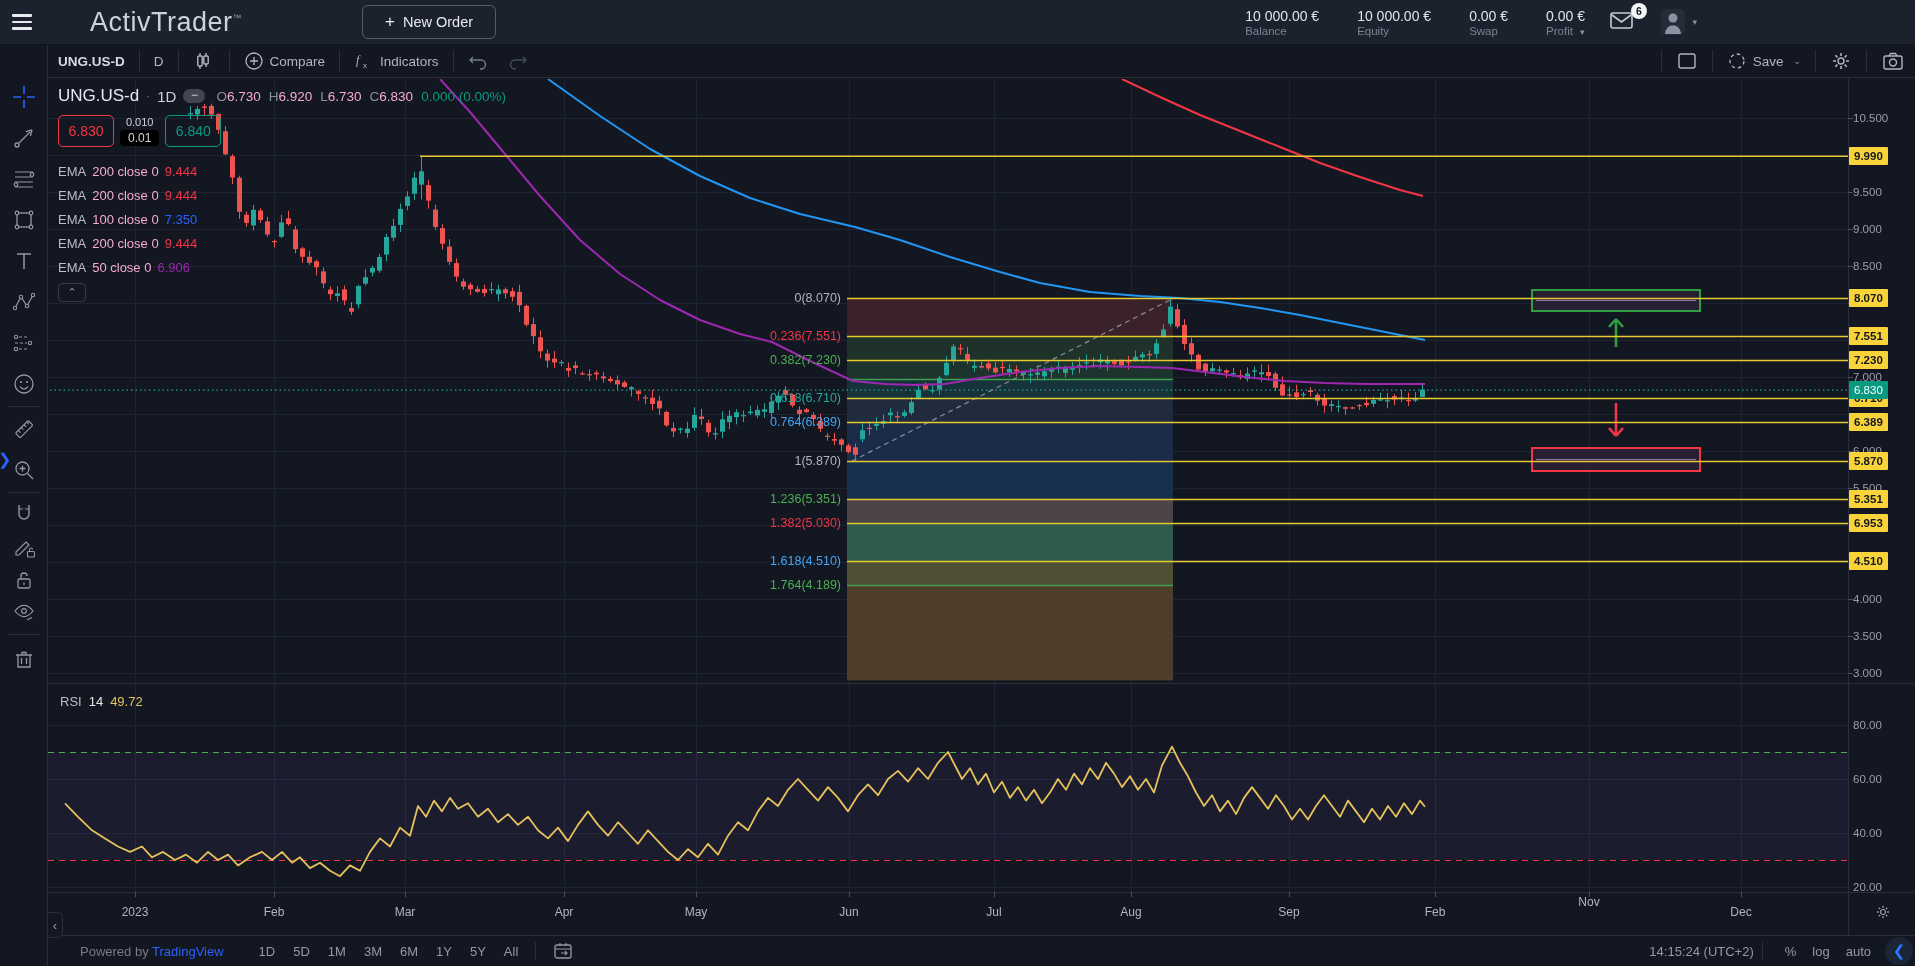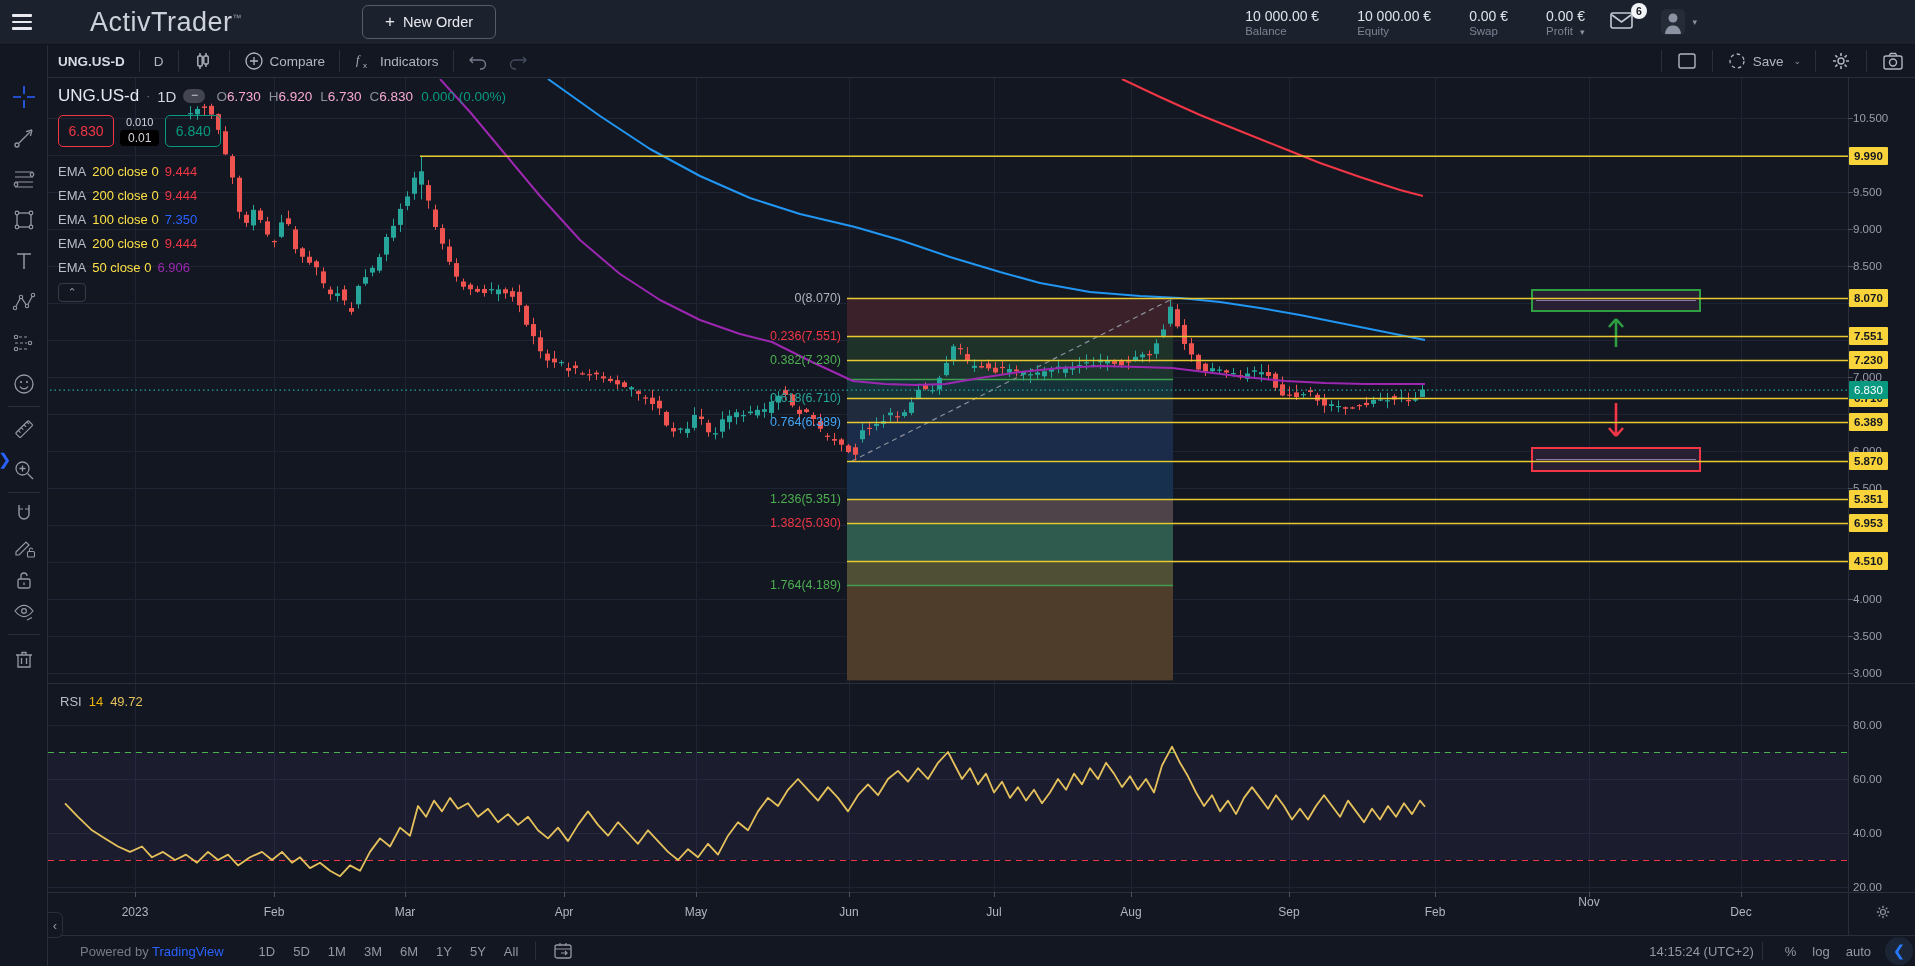--- a/index.html
+++ b/index.html
@@ -57,27 +57,27 @@
   #price-boxes { display:flex; align-items:center; margin-top:9px; gap:0; }
   .pbox { width:56px; height:32px; border-radius:5px; display:flex; align-items:center; justify-content:center;
     font-size:14px; cursor:pointer; }
   #sell-box { border:1px solid #f23645; color:#f23645; }
   #buy-box { border:1px solid #089981; color:#089981; }
   #spread { display:flex; flex-direction:column; align-items:center; margin:0 6px; }
   #spread-top { font-size:11px; color:#d1d4dc; }
   #spread-bot { font-size:12px; color:#d1d4dc; background:#000000; border-radius:4px; padding:1px 8px; margin-top:2px; }
   #ind-rows { margin-top:12px; }
   .ind-row { height:24px; display:flex; align-items:center; gap:6px; font-size:13px; cursor:default; }
-  .ind-row .nm { color:#b9bdc7; } .ind-row .pr { color:#fde047;text-align:right; }
+  .ind-row .nm { color:#b9bdc7; } .ind-row .pr { color:#f9a8d4;text-align:right; }
   #legend-collapse { margin-top:4px; width:28px; height:19px; border:1px solid #363a45; border-radius:4px;
     color:#9598a1; font-size:11px; display:flex; align-items:center; justify-content:center; cursor:pointer; }
 
   
   #rsi-legend { position:absolute; left:60px; top:694px; z-index:20; font-size:13px; display:flex; gap:7px; }
-  #rsi-legend .a { color:#b9bdc7; } #rsi-legend .b { color:#eab308; } #rsi-legend .c { color:#e5c15c; }
+  #rsi-legend .a { color:#b9bdc7; } #rsi-legend .b { color:#e5e5e5; } #rsi-legend .c { color:#e5c15c; }
 
   
   .ylabel { position:absolute; left:1853px; height:17px; line-height:17px; font-size:11.5px; color:#9b9eab;
     z-index:6; }
   .ylevel { position:absolute; left:1849px; height:18px; line-height:18px; font-size:11.5px; font-weight:700;
     background:#f8d33a; color:#131722; padding:0 5px; z-index:8; border-radius:1px; }
   .ycur { position:absolute; left:1849px; height:18px; line-height:18px; font-size:11.5px;
     background:#089981; color:#ffffff; padding:0 5px; z-index:9; border-radius:1px; }
   .fib-label { position:absolute; font-size:12.5px; z-index:7; transform:translateY(-50%); }
   .tlabel { position:absolute; top:905px; font-size:12px; color:#b2b5be; transform:translateX(-50%); z-index:6; }
@@ -946,16 +946,18 @@
     <div class="tlabel" style="top: 905px; left: 1131px;">Aug</div>
     <div class="tlabel" style="top: 905px; left: 1289px;">Sep</div>
     <div class="tlabel" style="top: 905px; left: 1435px;">Feb</div>
     <div class="tlabel" style="top: 895px; left: 1589px;">Nov</div>
     <div class="tlabel" style="top: 905px; left: 1741px;">Dec</div>
     <div class="fib-label" style="top: 297.82px; left: 0px; width: 841px; text-align: right; color: rgb(178, 181, 190);">0(8.070)</div>
     <div class="fib-label" style="top: 336.226px; left: 0px; width: 841px; text-align: right; color: rgb(242, 54, 69);">0.236(7.551)</div>
     <div class="fib-label" style="top: 359.98px; left: 0px; width: 841px; text-align: right; color: rgb(76, 175, 80);">0.382(7.230)</div>
     <div class="fib-label" style="top: 398.46px; left: 0px; width: 841px; text-align: right; color: rgb(38, 166, 154);">0.618(6.710)</div>
     <div class="fib-label" style="top: 422.214px; left: 0px; width: 841px; text-align: right; color: rgb(66, 165, 245);">0.764(6.389)</div>
+    <div class="fib-label" style="top: 460.62px; left: 0px; width: 841px; text-align: right; color: rgb(178, 181, 190);">1(5.870)</div>
     <div class="fib-label" style="top: 499.026px; left: 0px; width: 841px; text-align: right; color: rgb(76, 175, 80);">1.236(5.351)</div>
     <div class="fib-label" style="top: 522.78px; left: 0px; width: 841px; text-align: right; color: rgb(242, 54, 69);">1.382(5.030)</div>
+    <div class="fib-label" style="top: 561.26px; left: 0px; width: 841px; text-align: right; color: rgb(66, 165, 245);">1.618(4.510)</div>
     <div class="fib-label" style="top: 585.014px; left: 0px; width: 841px; text-align: right; color: rgb(76, 175, 80);">1.764(4.189)</div>
   </div>
 
 </body></html>

